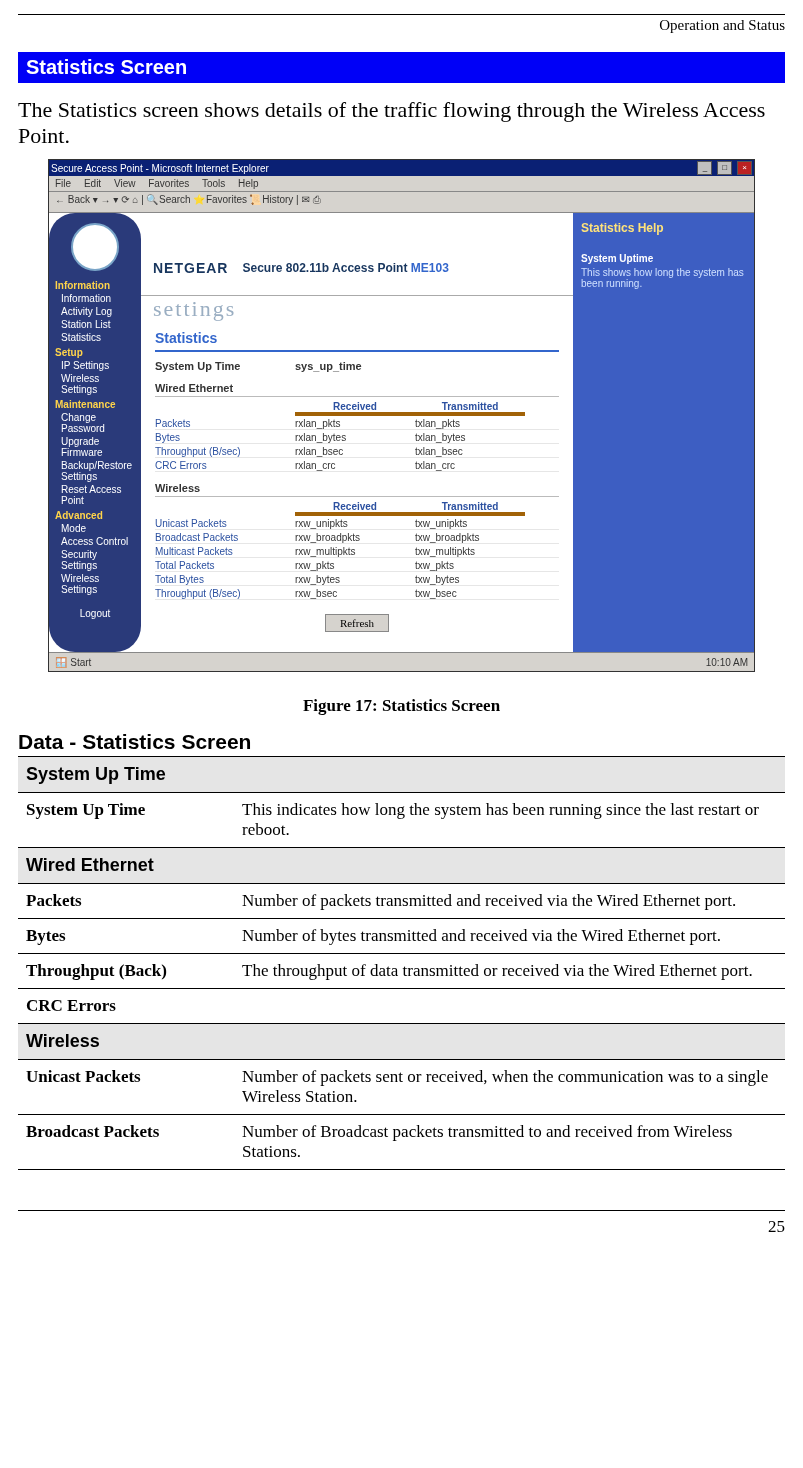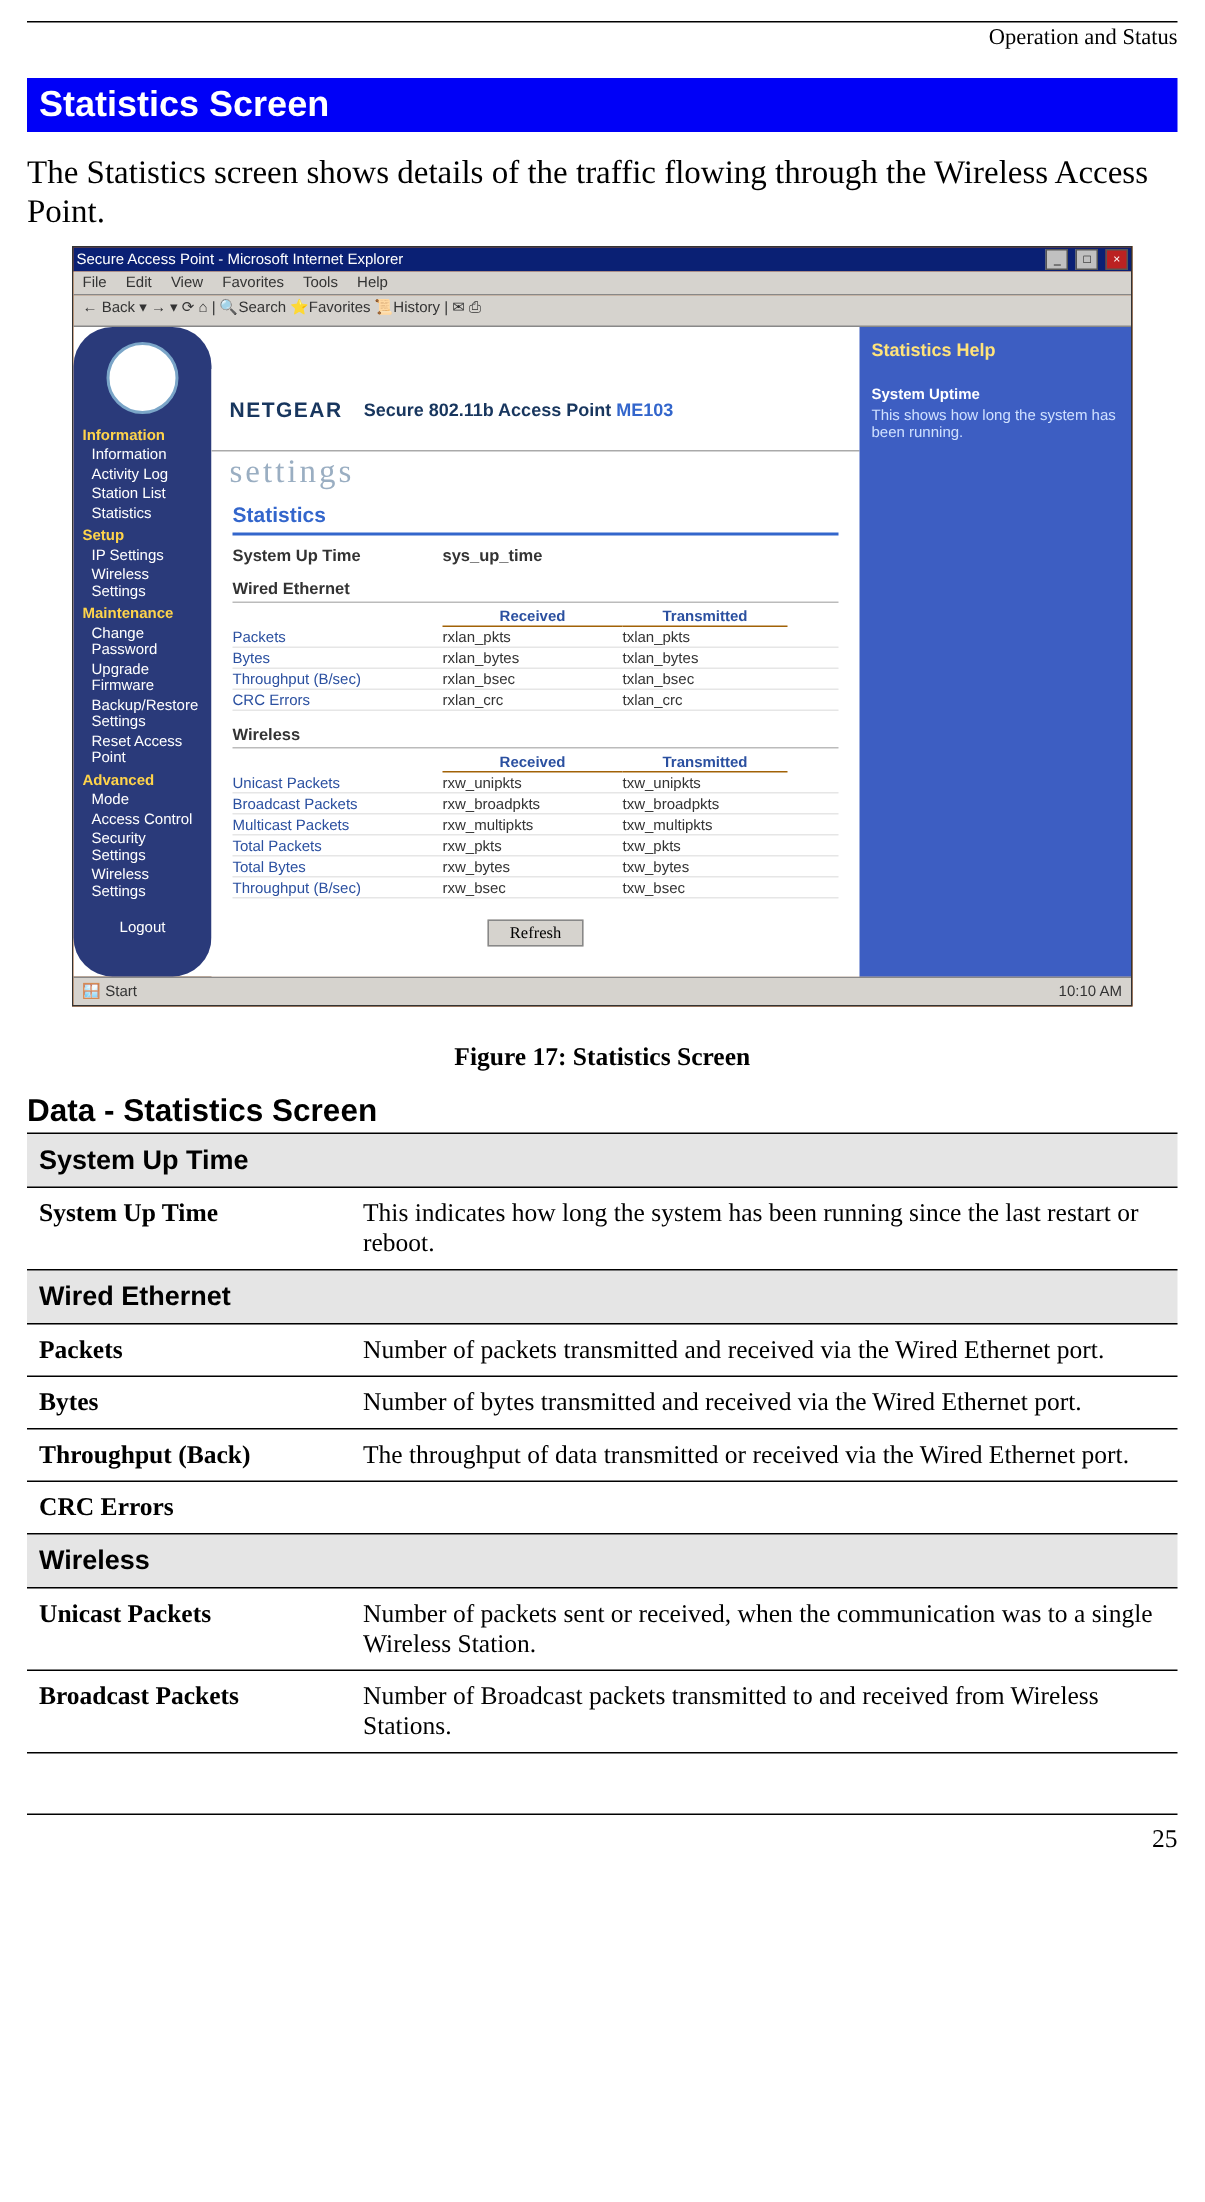--- a/index.html
+++ b/index.html
@@ -12,21 +12,21 @@
     width: 803px;
     box-sizing: border-box;
   }
   .topline { border-top: 1px solid #000; margin-top: 14px; }
   .running-head { text-align: right; padding: 2px 0 6px; font-size: 15px; }
   .h1blue {
     background: #0000f7;
     color: #fff;
     font-family: Arial, Helvetica, sans-serif;
     font-weight: bold;
-    font-size: 24px;
+    font-size: 20px;
     padding: 4px 8px;
     margin-top: 12px;
   }
   .intro { margin: 14px 0 10px; font-size: 22px; }
   
   .shot {
     border: 1px solid #333;
     margin: 4px 30px 6px 30px;
     font-family: Tahoma, Arial, sans-serif;
     font-size: 10px;
@@ -70,21 +70,21 @@
   }
   .ngear { font-family: Arial; font-weight: bold; font-size: 14px; color: #18365e; letter-spacing: 1px; }
   .settxt { font-family: Verdana; font-size: 22px; color: #9aaec2; letter-spacing: 2px; }
   .shot-content { padding: 8px 14px 14px; font-size: 11px; }
   .sect-title { color: #3366cc; font-weight: bold; font-size: 14px; border-bottom: 2px solid #3366cc; padding-bottom: 4px; margin-bottom: 8px; }
   .subhead { font-weight: bold; font-size: 11px; border-bottom: 1px solid #bbb; margin: 10px 0 4px; padding-bottom: 2px; }
   .statrow { display: flex; font-size: 10px; margin: 2px 0; }
   .statrow .c1 { width: 140px; color: #2b50a0; }
   .statrow .c2 { width: 120px; }
   .statrow .c3 { width: 110px; }
-  .sthead { color: #2b50a0; font-weight: bold; text-align: center; border-bottom: 1px solid #a16207; }
+  .sthead { color: #2b50a0; font-weight: bold; text-align: center; border-bottom: 4px solid #a16207; }
   .stline { border-bottom: 1px solid #e6e6e6; }
   .refresh-btn { display: block; margin: 14px auto 6px; background: #d6d3ce; border: 1px solid #888; font-size: 11px; padding: 2px 14px; font-family: Tahoma; }
   .shot-right {
     width: 165px; background: #3d5ec2; color: #fff; font-size: 10px; padding: 8px;
   }
   .shot-right .rt { color: #ffe37a; font-weight: bold; font-size: 12px; }
   .shot-task { background: #d6d3ce; border-top: 1px solid #888; height: 18px; display: flex; justify-content: space-between; align-items: center; padding: 0 6px; font-size: 10px; color: #333;}
   .fig-caption { text-align: center; font-weight: bold; font-size: 17px; margin: 24px 0 14px; }
   
   .h2 { font-family: Arial, Helvetica, sans-serif; font-weight: bold; font-size: 21px; margin: 8px 0 2px; }

